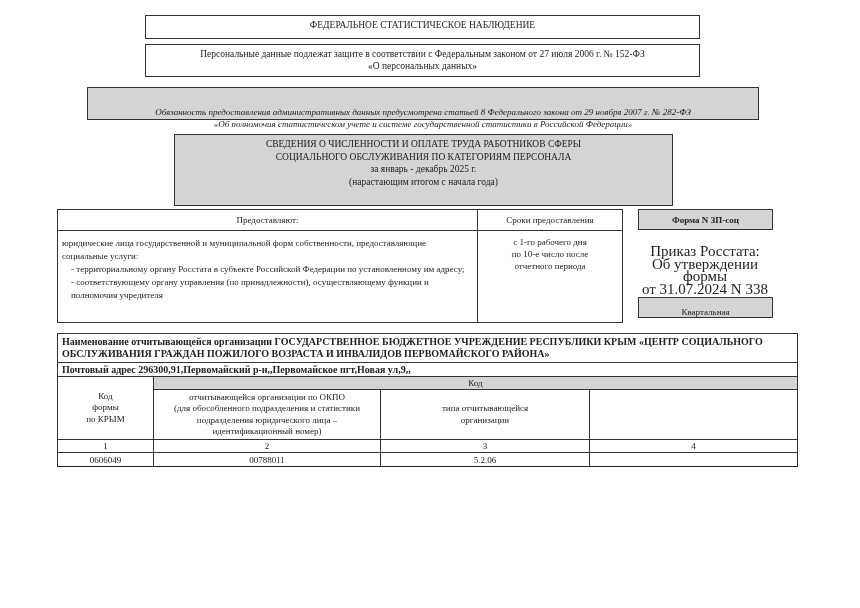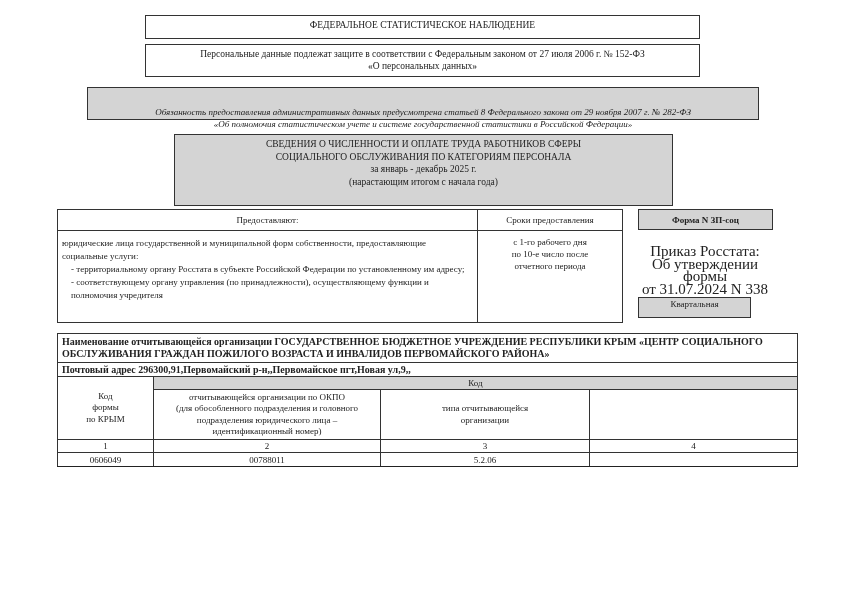--- a/index.html
+++ b/index.html
@@ -21,21 +21,21 @@
   #prov td, #prov th { border: 1.2px solid #333; }
   #prov th { height: 20px; text-align: center; vertical-align: middle; }
   #prov td { height: 85px; vertical-align: top; }
   #prov .c1 { width: 419px; }
   #prov .text { text-align: left; padding: 6px 4px 0 4px; line-height: 13px; }
   #prov .text .ind { padding-left: 9px; }
   #prov .deadline { text-align: center; padding-top: 6px; line-height: 11.8px; margin-top: 48px; }
 
   #form-num { left: 638px; top: 209px; width: 135px; height: 21px; padding-top: 4px; font-weight: bold; font-size: 9px; }
   #order { position: absolute; left: 630px; top: 245px; width: 150px; text-align: center; font-size: 15px; line-height: 12.5px; }
-  #period { left: 638px; top: 297px; width: 113px; height: 21px; padding-top: 0; font-size: 9px; }
+  #period { left: 638px; top: 297px; width: 135px; height: 21px; padding-top: 8px; font-size: 9px; }
 
   #org { left: 57px; top: 333px; width: 741px; font-size: 9px; }
   #org td { border: 1px solid #333; text-align: center; vertical-align: middle; }
   #org .namecell { text-align: left; font-weight: bold; padding: 1px 4px; line-height: 12px; height: 26px; font-size: 10px; }
   #org .addrcell { text-align: left; font-weight: bold; padding: 0 4px; height: 13px; font-size: 10px; }
   #org .kod { background: #d4d4d4; height: 12px; border-top: 1.5px solid #333; border-bottom: 1.5px solid #333; }
   #org .hdr { height: 49px; line-height: 11.5px; }
   #org .num { height: 12px; }
   #org .val td { height: 13px; border-top: 1.8px solid #222; border-bottom: 1.8px solid #222; }
   #org .w1 { width: 95px; }
@@ -119,21 +119,21 @@
     <td class="w1 hdr" rowspan="2">
       <div>Код</div>
       <div>формы</div>
       <div>по КРЫМ</div>
     </td>
     <td class="kod" colspan="3">Код</td>
   </tr>
   <tr>
     <td class="w2 hdr">
       <div>отчитывающейся организации по ОКПО</div>
-      <div>(для обособленного подразделения и головного</div>
+      <div>(для обособленного подразделения и статистики</div>
       <div>подразделения юридического лица –</div>
       <div>идентификационный номер)</div>
     </td>
     <td class="w3 hdr">
       <div>типа отчитывающейся</div>
       <div>организации</div>
     </td>
     <td class="hdr"></td>
   </tr>
   <tr class="num">

